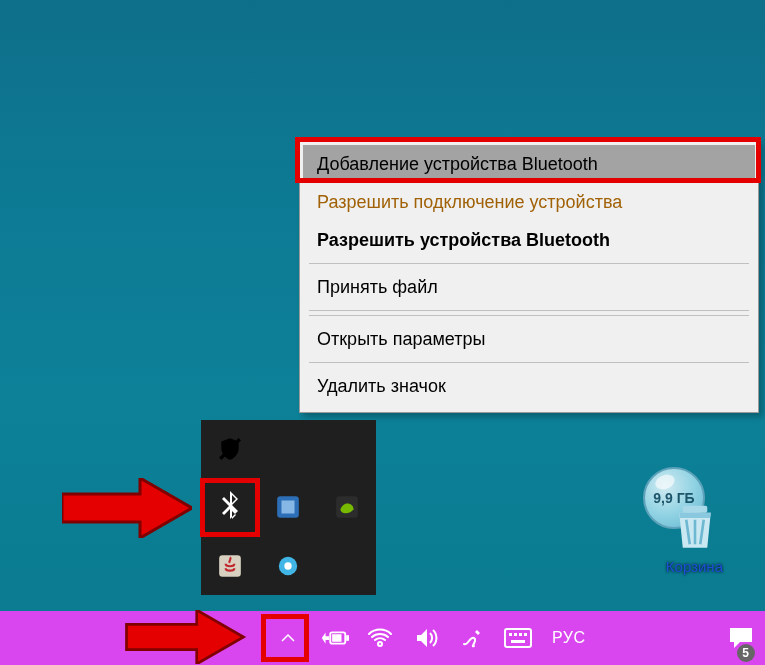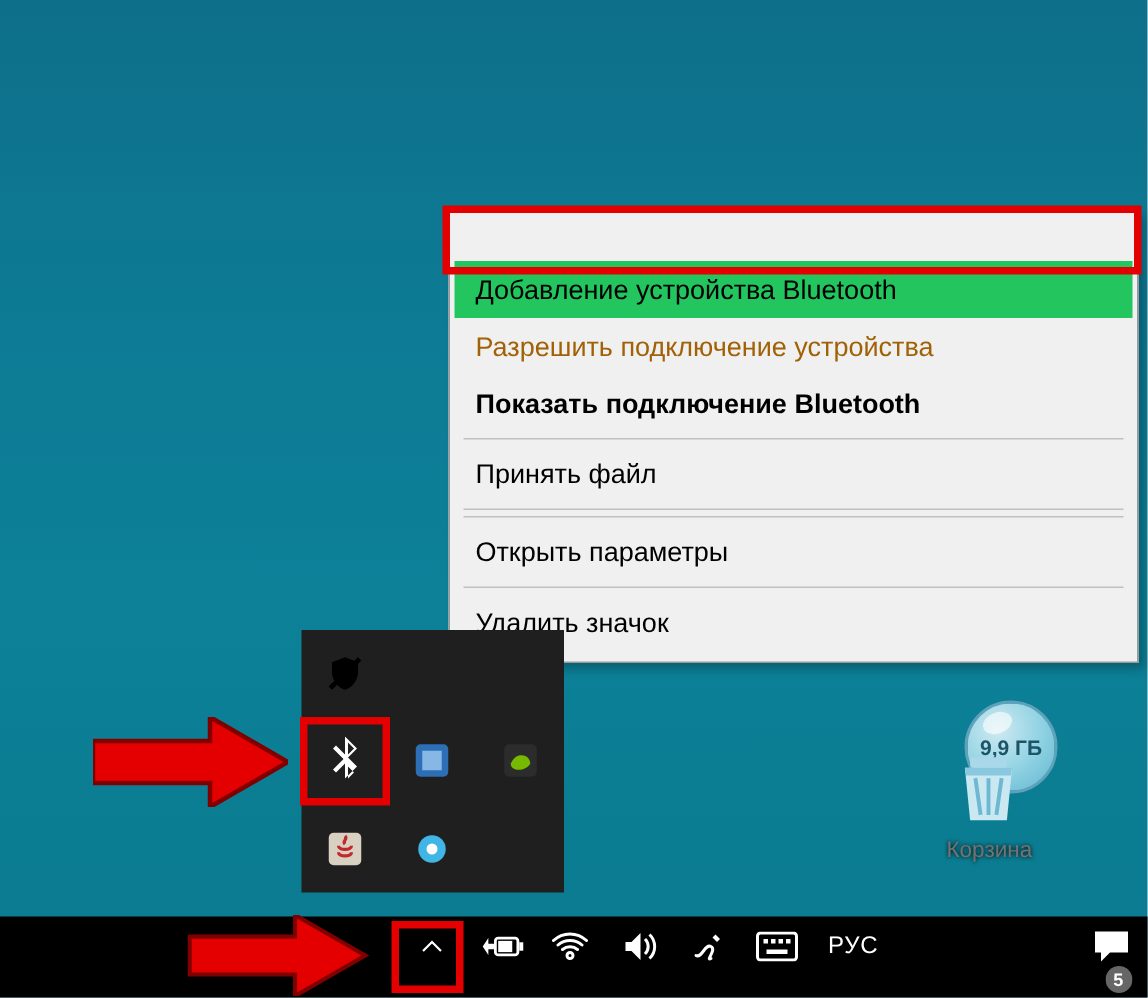--- a/index.html
+++ b/index.html
@@ -24,22 +24,21 @@
     padding: 4px 3px 6px 3px;
     font-size: 18px;
     color: #000;
   }
   .context-menu .item {
     padding: 6px 14px;
     line-height: 1.45;
     white-space: nowrap;
   }
   .context-menu .item.highlighted {
-    background: #22c55e;
-    margin-top: 29px;
+    background: #a3a3a3;
   }
   .context-menu .item.disabled {
     color: #a16207;
   }
   .context-menu .item.bold {
     font-weight: 600;
   }
   .context-menu .separator {
     height: 1px;
     background: #c0c0c0;
@@ -86,22 +85,23 @@
     pointer-events: none;
   }
 
   
   .taskbar {
     position: absolute;
     left: 0;
     bottom: 0;
     width: 100%;
     height: 54px;
-    background: #000000;
+    background: #d946ef;
     display: flex;
+    align-items: center;
     padding-left: 268px;
     gap: 6px;
     color: #fff;
     font-size: 16px;
   }
   .taskbar .tb-item {
     width: 40px;
     height: 40px;
     display: flex;
     align-items: center;
@@ -123,22 +123,22 @@
     border: 5px solid #e40000;
     pointer-events: none;
   }
 
   
   .recycle-bin {
     position: absolute;
     right: 42px;
     bottom: 90px;
     width: 92px;
-    text-align: left;
-    color: #737373;
+    text-align: right;
+    color: #1d4ed8;
     font-size: 15px;
   }
   .recycle-bin .label {
     margin-top: 2px;
     text-shadow: 0 0 3px #000;
   }
   .disk-bubble {
     position: absolute;
     right: 60px;
     bottom: 136px;
@@ -182,21 +182,21 @@
     align-items:center;
     justify-content:center;
   }
 </style>
 </head>
 <body>
 
 <div class="context-menu">
   <div class="item highlighted">Добавление устройства Bluetooth</div>
   <div class="item disabled">Разрешить подключение устройства</div>
-  <div class="item bold">Показать подключение Bluetooth</div>
+  <div class="item bold">Разрешить устройства Bluetooth</div>
   <div class="separator"></div>
   <div class="item">Принять файл</div>
   <div class="separator"></div>
   <div class="separator"></div>
   <div class="item">Открыть параметры</div>
   <div class="separator"></div>
   <div class="item">Удалить значок</div>
 </div>
 <div class="highlight-frame"></div>
 

